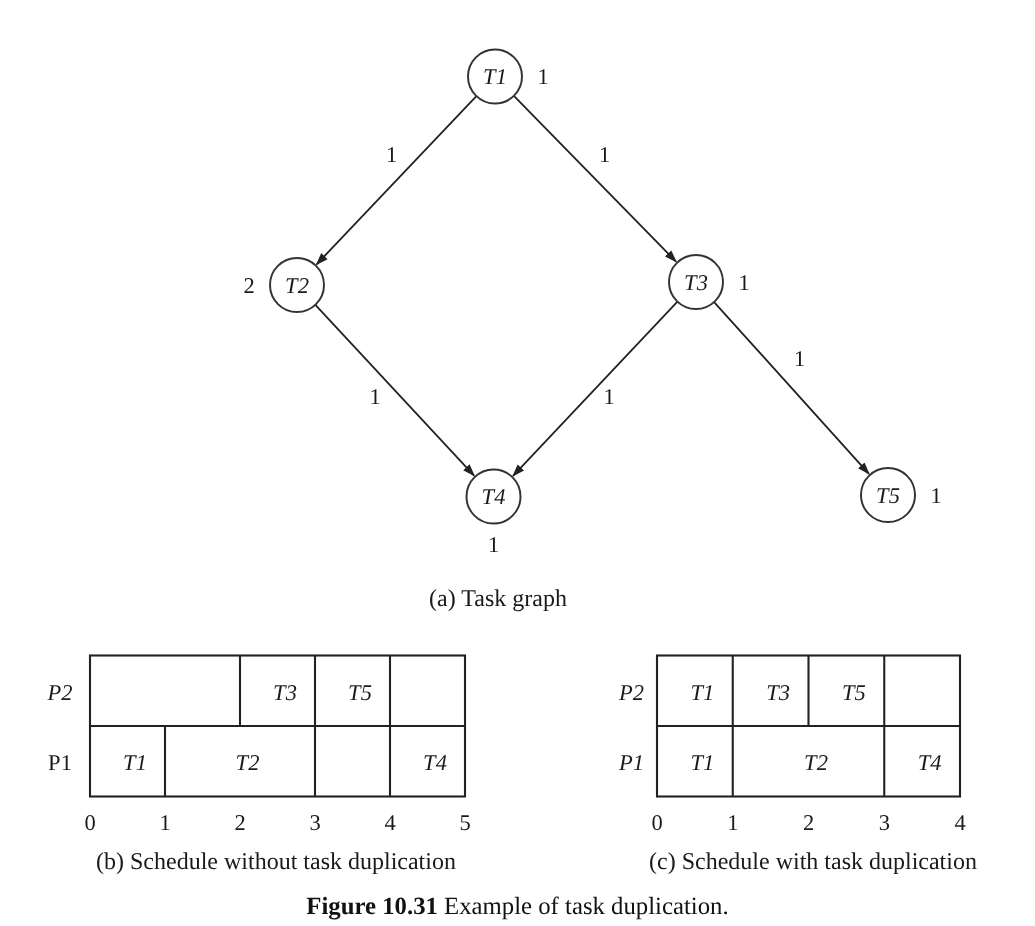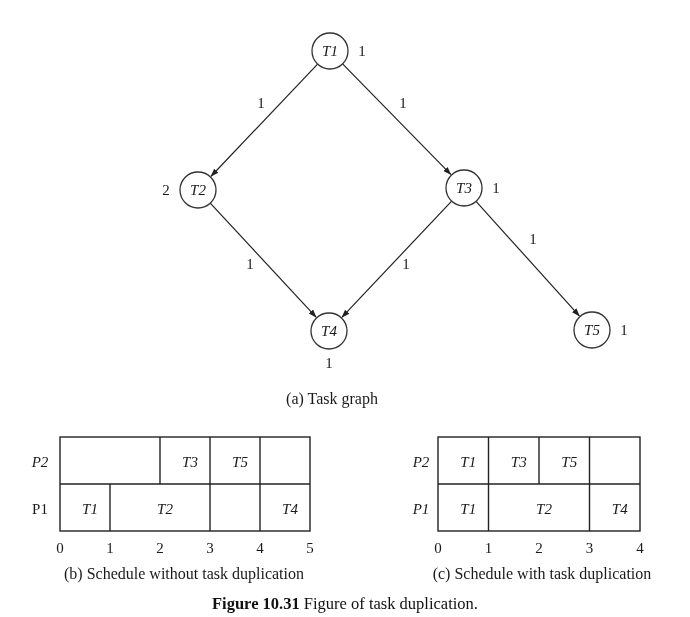--- a/index.html
+++ b/index.html
@@ -109,14 +109,14 @@
         <text x="539" y="553" class="lbl" text-anchor="middle">2</text>
         <text x="589.5" y="553" class="lbl" text-anchor="middle">3</text>
         <text x="640" y="553" class="lbl" text-anchor="middle">4</text>
         <text x="542" y="579" class="cap" text-anchor="middle">(c) Schedule with task duplication</text>
       </g>
     </g>
 </svg>
 
 <div class="fig-caption">
   <b>Figure 10.31</b>
-  <span>Figure of task duplication.</span>
+  <span>Example of task duplication.</span>
 </div>
 
 </body></html>

